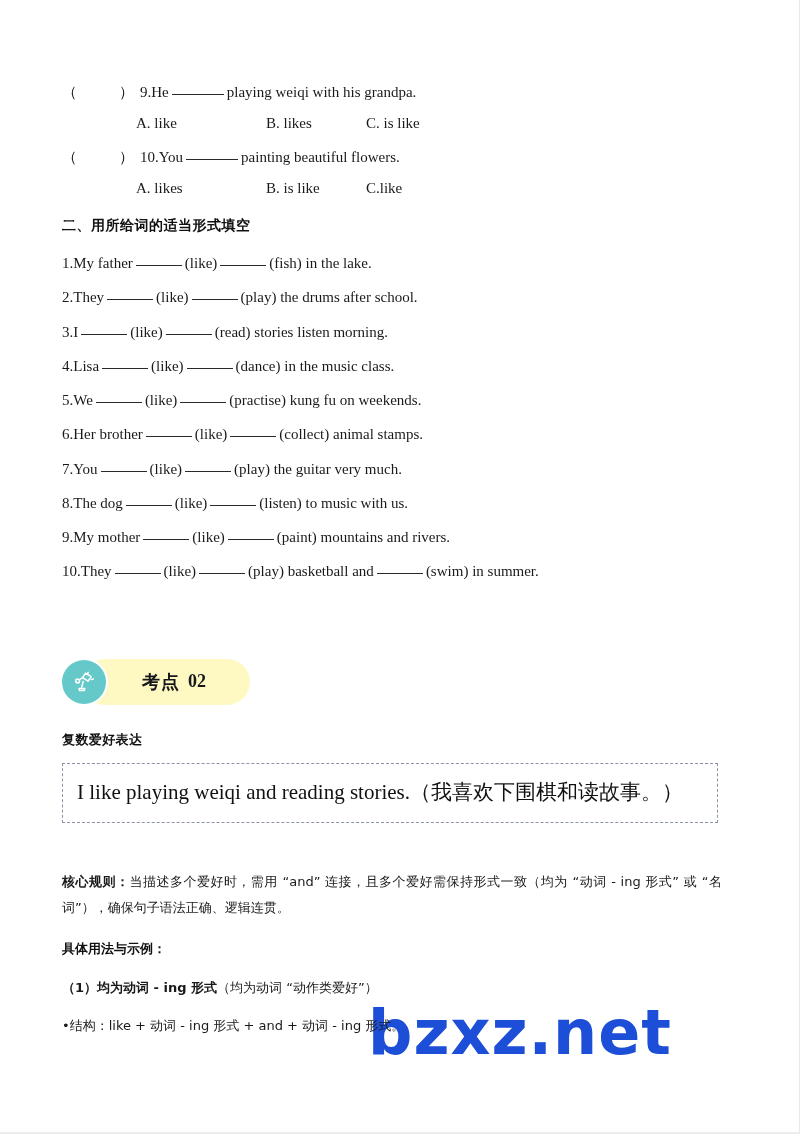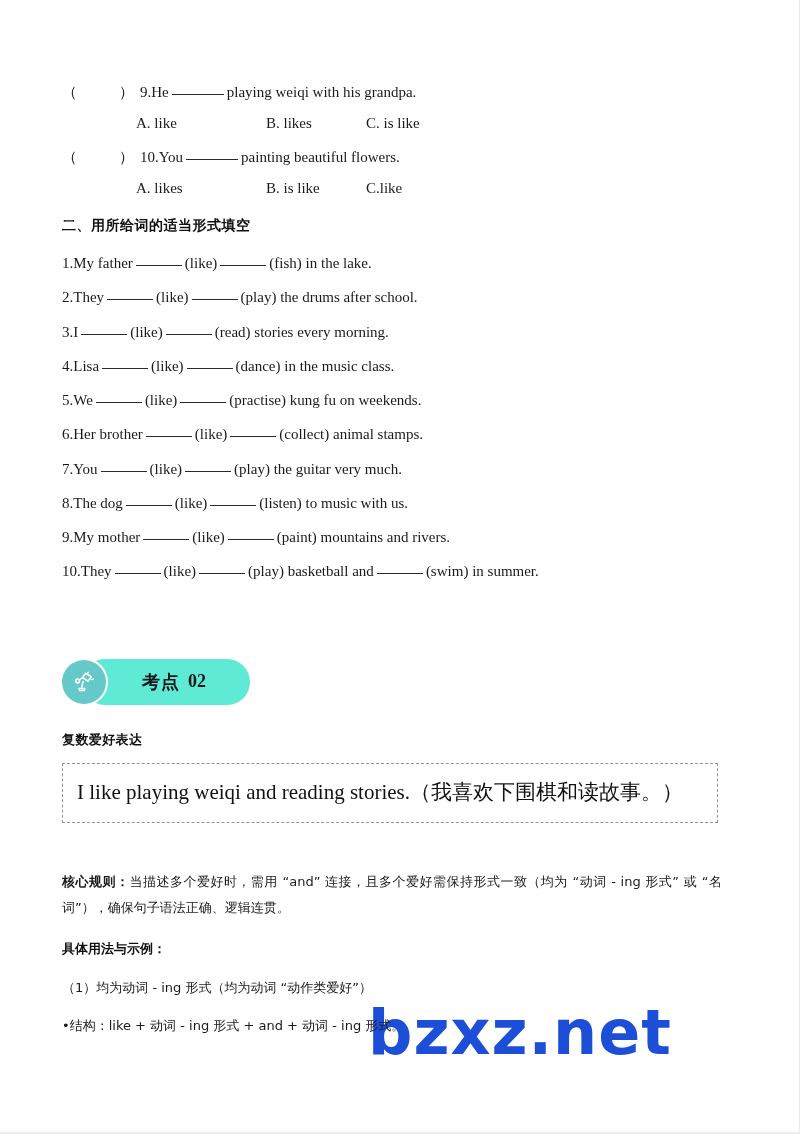--- a/index.html
+++ b/index.html
@@ -94,21 +94,21 @@
     margin-bottom: 0;
     height: 46px;
   }
   .badge-pill {
     position: absolute;
     left: 20px;
     top: 0;
     height: 46px;
     min-width: 168px;
     border-radius: 23px;
-    background: #5eead4;
+    background: #fef9c3;
     display: flex;
     align-items: center;
     box-sizing: border-box;
     padding-left: 60px;
     padding-right: 26px;
   }
   .badge-label {
     font-family: "DejaVu Sans", "Liberation Sans", sans-serif;
     font-weight: bold;
     font-size: 18px;
@@ -184,21 +184,21 @@
     line-height: 2.05;
   }
   .usage-sub {
     font-family: "DejaVu Sans", "Liberation Sans", sans-serif;
     font-size: 13px;
     color: #1a1a1a;
     margin: 12px 0 0 0;
     line-height: 2.05;
   }
   .usage-sub .strong {
-    font-weight: normal;
+    font-weight: bold;
   }
   .usage-struct {
     font-family: "DejaVu Sans", "Liberation Sans", sans-serif;
     font-size: 13px;
     color: #1a1a1a;
     margin: 12px 0 0 0;
     line-height: 2.05;
   }
 
   
@@ -238,21 +238,21 @@
     <div class="mc-options">
       <span class="opt opt-a">A. likes</span><span class="opt opt-b">B. is like</span><span class="opt opt-c">C.like</span>
     </div>
 
     <div class="section-heading">二、用所给词的适当形式填空</div>
 
     <div class="fill-item"><span>1.</span><span>My father</span><span class="blank-line blank-sm"></span><span>(like)</span><span class="blank-line blank-sm"></span><span>(fish)</span> <span>in the lake.</span></div>
 
     <div class="fill-item"><span>2.</span><span>They</span><span class="blank-line blank-sm"></span><span>(like)</span><span class="blank-line blank-sm"></span><span>(play)</span> <span>the drums after school.</span></div>
 
-    <div class="fill-item"><span>3.</span><span>I</span><span class="blank-line blank-sm"></span><span>(like)</span><span class="blank-line blank-sm"></span><span>(read)</span> <span>stories every morning.</span></div>
+    <div class="fill-item"><span>3.</span><span>I</span><span class="blank-line blank-sm"></span><span>(like)</span><span class="blank-line blank-sm"></span><span>(read)</span> <span>stories listen morning.</span></div>
 
     <div class="fill-item"><span>4.</span><span>Lisa</span><span class="blank-line blank-sm"></span><span>(like)</span><span class="blank-line blank-sm"></span><span>(dance)</span> <span>in the music class.</span></div>
 
     <div class="fill-item"><span>5.</span><span>We</span><span class="blank-line blank-sm"></span><span>(like)</span><span class="blank-line blank-sm"></span><span>(practise)</span> <span>kung fu on weekends.</span></div>
 
     <div class="fill-item"><span>6.</span><span>Her brother</span><span class="blank-line blank-sm"></span><span>(like)</span><span class="blank-line blank-sm"></span><span>(collect)</span> <span>animal stamps.</span></div>
 
     <div class="fill-item"><span>7.</span><span>You</span><span class="blank-line blank-sm"></span><span>(like)</span><span class="blank-line blank-sm"></span><span>(play)</span> <span>the guitar very much.</span></div>
 
     <div class="fill-item"><span>8.</span><span>The dog</span><span class="blank-line blank-sm"></span><span>(like)</span><span class="blank-line blank-sm"></span><span>(listen)</span> <span>to music with us.</span></div>

